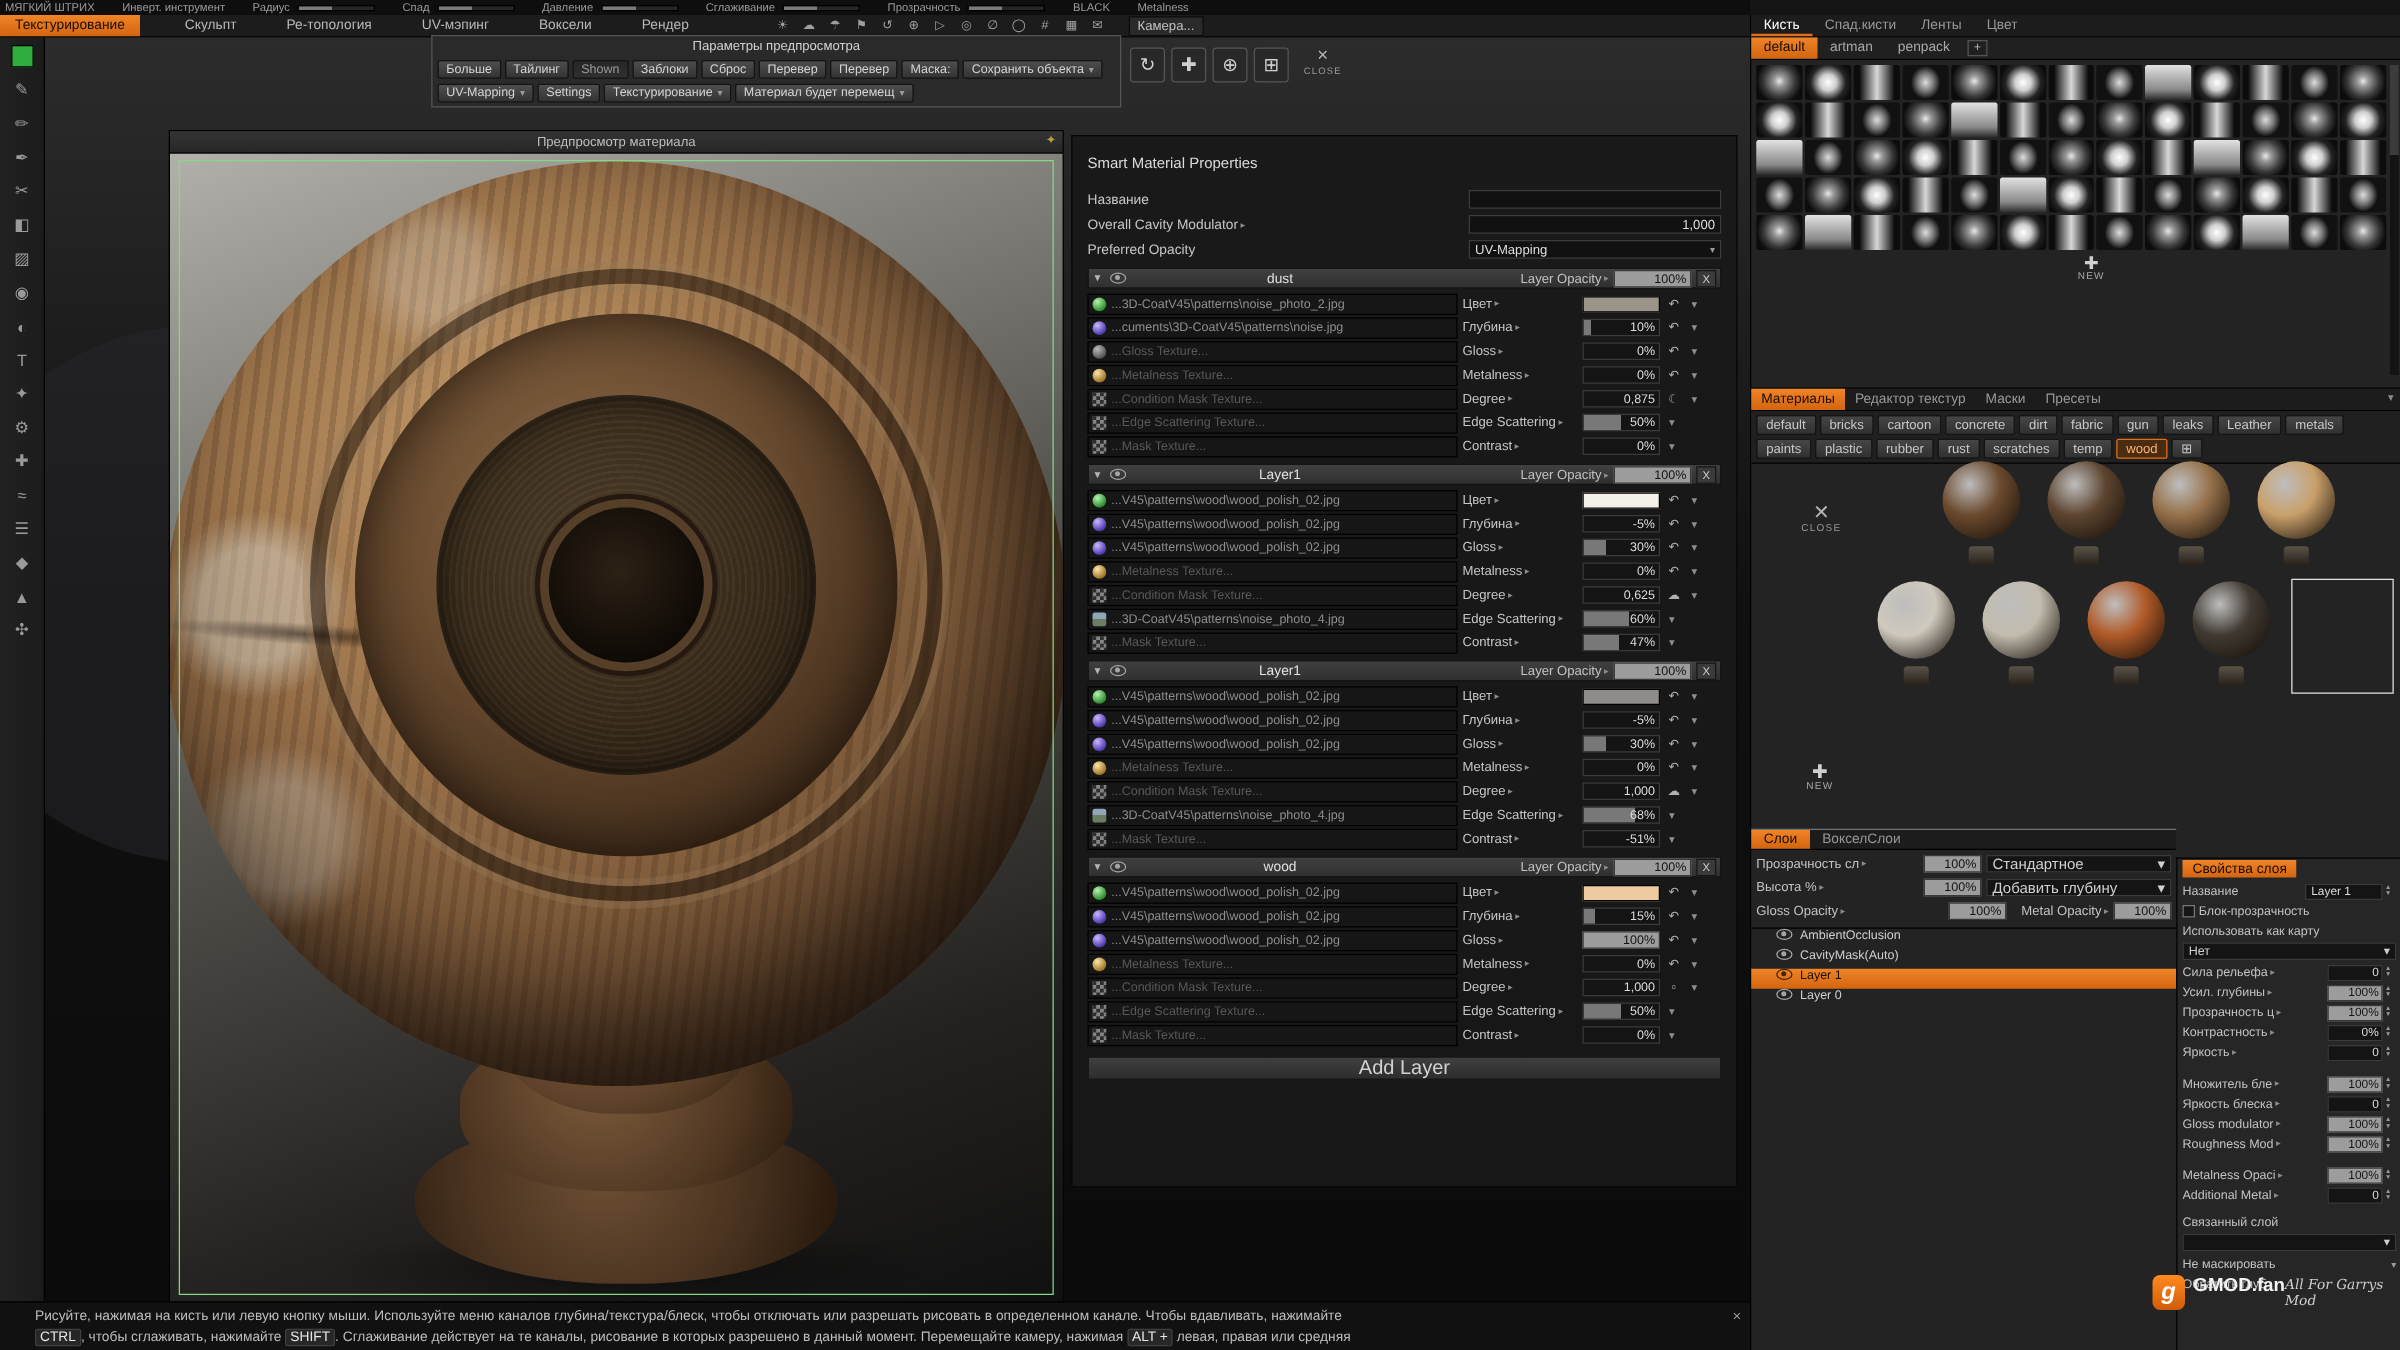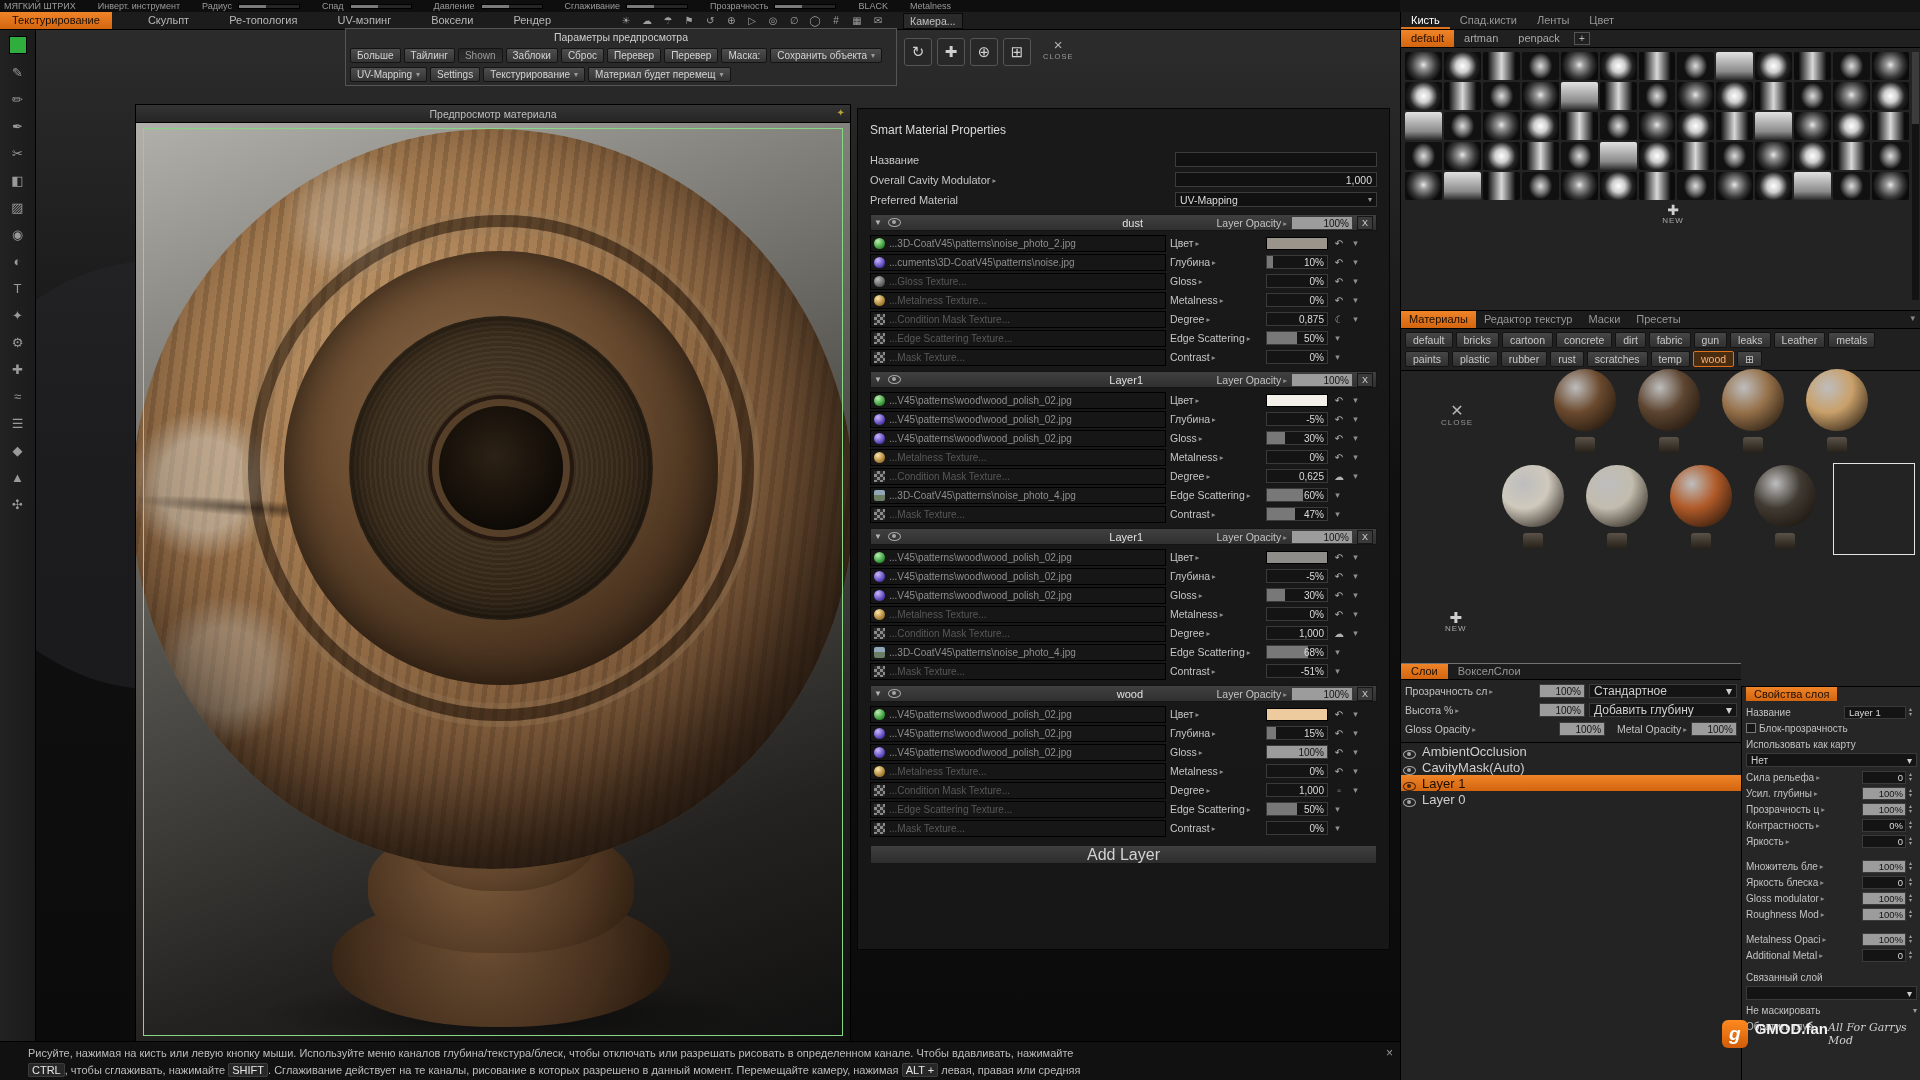--- a/index.html
+++ b/index.html
@@ -90,21 +90,21 @@
 .form-row .lbl{flex:1;font-size:11px;color:#c6c6c6}
 .inp{width:202px;height:15px;background:#111;border:1px solid #3c3c3c;color:#ddd;font-size:10.5px;padding:0 4px}
 .inp.vb{display:flex;align-items:center;justify-content:flex-end}
 .ddbox{display:flex;align-items:center;justify-content:space-between}
 .prm::after{content:"\25B8";font-size:7.5px;color:#8b8b8b;margin-left:2px;vertical-align:1px}
 .sm-group{margin-bottom:5px}
 .sm-head{display:flex;align-items:center;height:17px;background:linear-gradient(#404040,#303030);border:1px solid #141414;gap:4px;padding:0 3px;margin-bottom:3px}
 .tri{font-size:8px;color:#b5b5b5;width:10px}
 .eye{width:13px;height:9px;border:1px solid #a5a5a5;border-radius:50%;position:relative;display:inline-block}
 .eye::after{content:"";position:absolute;left:3px;top:1px;width:4px;height:4px;background:#a5a5a5;border-radius:50%}
-.sm-name{width:238px;text-align:right;font-size:11px;color:#e0e0e0}
+.sm-name{width:238px;text-align:center;font-size:11px;color:#e0e0e0}
 .sm-oplbl{flex:1;text-align:right;font-size:10.5px;color:#c2c2c2}
 .vbox{display:inline-block;width:62px;height:14px;background:#141414;border:1px solid #3a3a3a;color:#dcdcdc;
   font-size:10px;text-align:right;padding:0 3px;line-height:13px;overflow:hidden}
 .vbox.full{background:#9c9c9c;color:#141414}
 .xbtn{width:16px;height:14px;background:#3a3a3a;border:1px solid #161616;color:#d0d0d0;font-size:9px;
   display:flex;align-items:center;justify-content:center}
 .sm-row{display:flex;align-items:center;height:18px;margin-bottom:1px;gap:4px}
 .texbtn{width:296px;height:17px;background:#161616;border:1px solid #000;color:#8e8e8e;font-size:10px;
   display:flex;align-items:center;gap:4px;padding:0 3px;overflow:hidden;white-space:nowrap}
 .texbtn span.txt{flex:1;text-align:left;overflow:hidden}
@@ -179,21 +179,21 @@
 .layers-sec{position:absolute;left:0;top:651px;width:340px;height:448px;border-top:1px solid #737373}
 .lr-tabs{display:flex;height:16px;background:#1c1c1c;border-bottom:1px solid #000}
 .ltb{padding:1px 10px;font-size:11px;color:#979797}
 .ltb.active{background:linear-gradient(#f08428,#d2650f);color:#1c0d00}
 .ctl-row{display:flex;align-items:center;gap:4px;height:17px;padding:0 4px;margin-top:2px}
 .ctl-row .clbl{flex:1;font-size:10.5px;color:#c2c2c2;white-space:nowrap;overflow:hidden}
 .ddbox2{width:148px;height:14px;background:#141414;border:1px solid #3a3a3a;color:#cfcfcf;font-size:12px;
   display:flex;align-items:center;justify-content:space-between;padding:0 4px}
 .vbox.w46{width:46px}
 .llist{margin-top:5px;border-top:1px solid #000}
-.lrow{display:flex;align-items:flex-end;gap:6px;height:16px;padding:0 2px;font-size:13px;color:#cfcfcf}
+.lrow{display:flex;align-items:flex-start;gap:6px;height:16px;padding:0 20px;font-size:10px;color:#cfcfcf}
 .lrow.selected{background:linear-gradient(#f08428,#d2650f);color:#1c0d00}
 .lrow.selected .eye{border-color:#40250a}
 .lrow.selected .eye::after{background:#40250a}
 
 
 .props-sec{position:absolute;left:340px;top:674px;width:180px;height:394px;background:#262626;border-left:1px solid #000;border-top:1px solid #000;padding:0 4px}
 .pr-head{display:inline-block;background:linear-gradient(#f08428,#d2650f);color:#1c0d00;font-size:11px;padding:1px 8px;margin-bottom:3px}
 .pr-row{display:flex;align-items:center;gap:3px;height:16px}
 .pr-row.gap{margin-bottom:9px}
 .pr-lbl{flex:1;font-size:10px;color:#c2c2c2;white-space:nowrap;overflow:hidden}
@@ -399,21 +399,21 @@
     <div class="sm-title">Smart Material Properties</div>
     <div class="form-row">
       <span class="lbl">Название</span>
       <input class="inp" style="">
     </div>
     <div class="form-row">
       <span class="lbl prm">Overall Cavity Modulator</span>
       <span class="inp vb">1,000</span>
     </div>
     <div class="form-row">
-      <span class="lbl">Preferred Material</span>
+      <span class="lbl">Preferred Opacity</span>
       <span class="inp ddbox">
         <span>UV-Mapping</span>
         <span class="arr">▾</span>
       </span>
     </div>
     <div style="margin-top:6px">
         <div class="sm-group">
           <div class="sm-head">
             <span class="tri">▼</span>
             <span class="eye"></span>

